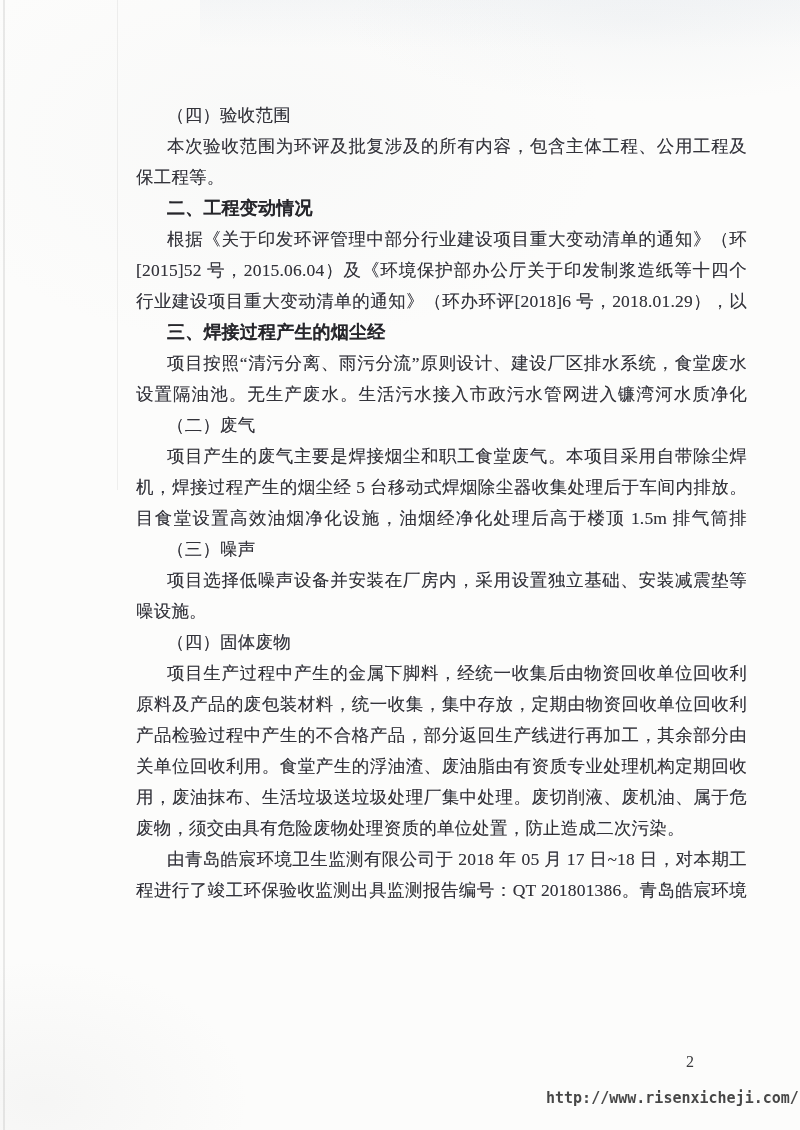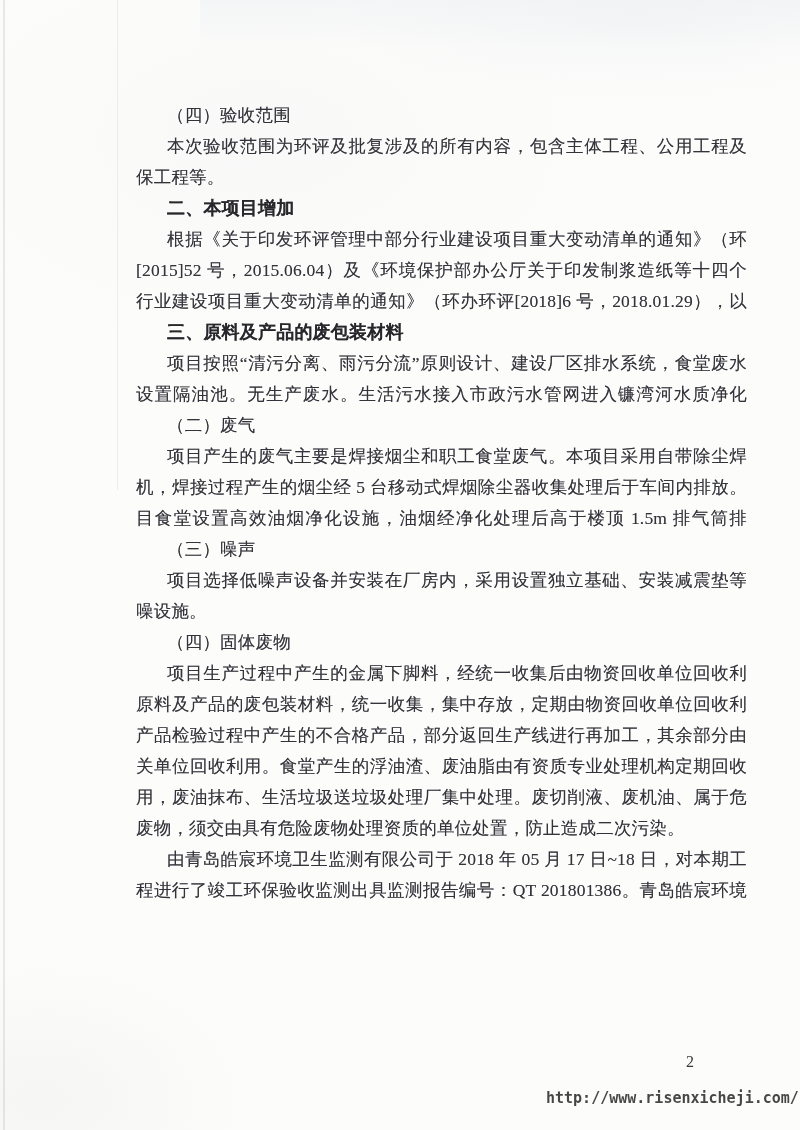--- a/index.html
+++ b/index.html
@@ -77,25 +77,25 @@
 <body>
 
 <div class="scan-edge-left"></div>
 <div class="scan-crease"></div>
 <div class="scan-tint-top"></div>
 
 <div class="text-block">
     <div class="line indent">（四）验收范围</div>
     <div class="line indent fill">本次验收范围为环评及批复涉及的所有内容，包含主体工程、公用工程及环</div>
     <div class="line">保工程等。</div>
-    <div class="line heading indent">二、本项目增加</div>
+    <div class="line heading indent">二、工程变动情况</div>
     <div class="line indent fill">根据《关于印发环评管理中部分行业建设项目重大变动清单的通知》（环办</div>
     <div class="line fill">[2015]52 号，2015.06.04）及《环境保护部办公厅关于印发制浆造纸等十四个</div>
     <div class="line fill">行业建设项目重大变动清单的通知》（环办环评[2018]6 号，2018.01.29），以</div>
-    <div class="line heading indent">三、原料及产品的废包装材料</div>
+    <div class="line heading indent">三、焊接过程产生的烟尘经</div>
     <div class="line indent fill">项目按照“清污分离、雨污分流”原则设计、建设厂区排水系统，食堂废水</div>
     <div class="line fill">设置隔油池。无生产废水。生活污水接入市政污水管网进入镰湾河水质净化厂。</div>
     <div class="line indent">（二）废气</div>
     <div class="line indent fill">项目产生的废气主要是焊接烟尘和职工食堂废气。本项目采用自带除尘焊接</div>
     <div class="line fill">机，焊接过程产生的烟尘经 5 台移动式焊烟除尘器收集处理后于车间内排放。项</div>
     <div class="line fill">目食堂设置高效油烟净化设施，油烟经净化处理后高于楼顶 1.5m 排气筒排放。</div>
     <div class="line indent">（三）噪声</div>
     <div class="line indent fill">项目选择低噪声设备并安装在厂房内，采用设置独立基础、安装减震垫等防</div>
     <div class="line">噪设施。</div>
     <div class="line indent">（四）固体废物</div>

